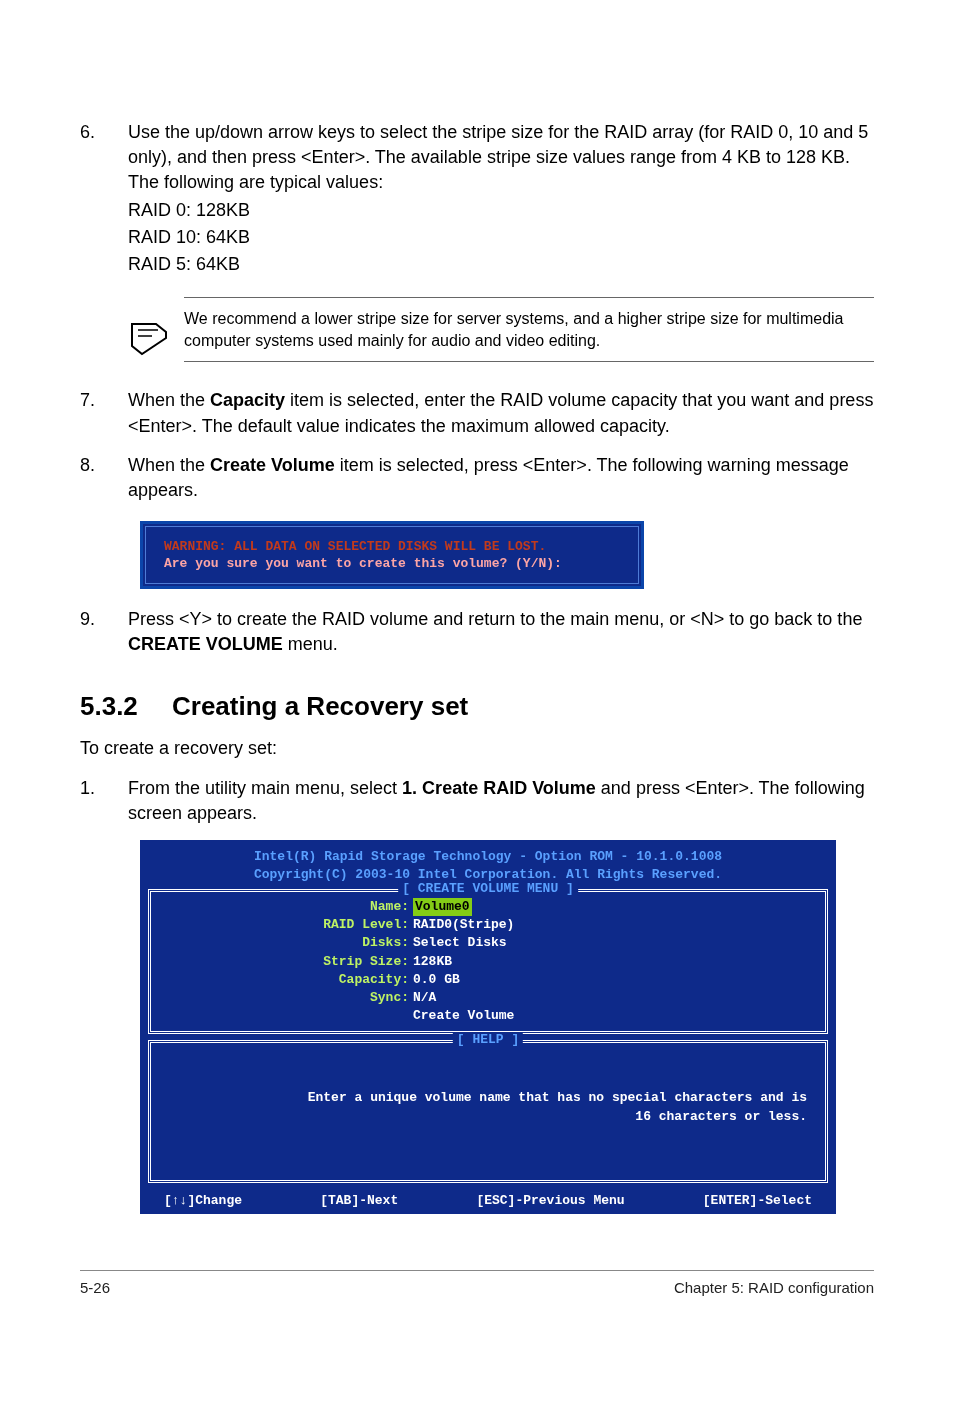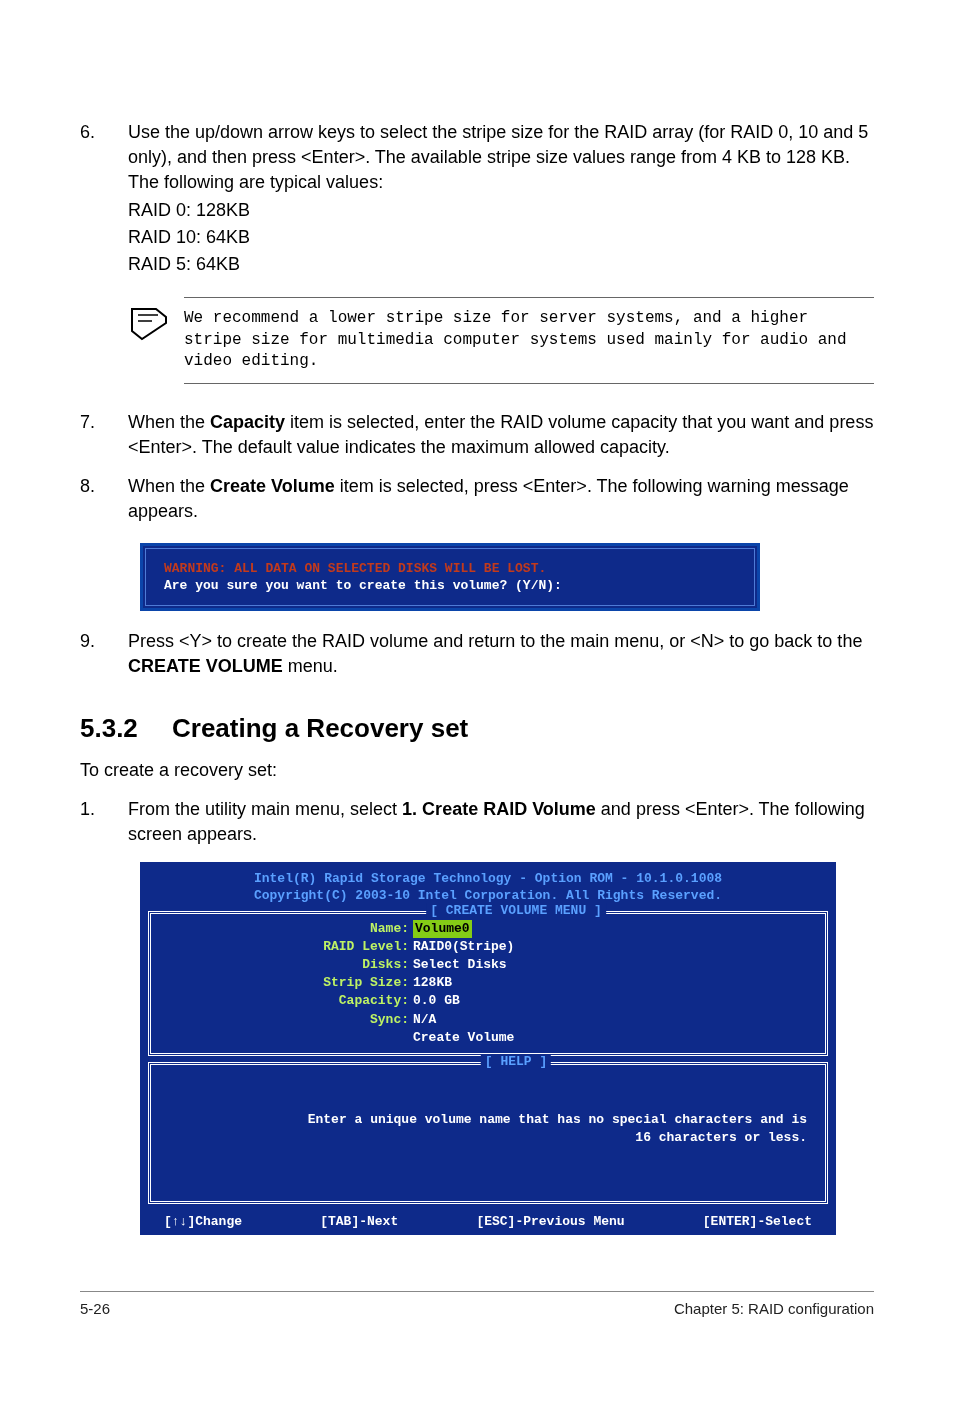--- a/index.html
+++ b/index.html
@@ -25,56 +25,55 @@
     flex-shrink: 0;
   }
   .list-item .body {
     flex: 1;
   }
   .sub-line {
     margin-top: 2px;
   }
   .note-row {
     display: flex;
-    align-items: flex-start;
+    align-items: flex-end;
     margin: 10px 0 20px 48px;
     padding: 6px 0;
-    font-family: Liberation Mono, monospace;
   }
   .note-icon {
     width: 56px;
     flex-shrink: 0;
     padding-top: 6px;
   }
   .note-text {
     flex: 1;
     font-size: 16px;
     line-height: 1.35;
     border-top: 1px solid #666;
     border-bottom: 1px solid #666;
     padding: 10px 0;
   }
   .warn-box-wrap {
     margin: 18px 0 18px 60px;
-    width: 620px;
+    width: 504px;
   }
   .warn-box-outer {
     border: 3px solid #0b45aa;
     padding: 2px;
     background: #0e2a8a;
   }
   .warn-box-inner {
     border: 1px solid #4e7bd6;
     background: #0e2a8a;
     padding: 12px 18px;
     font-family: "Courier New", monospace;
     font-size: 13px;
   }
   .warn-line1 { color: #c23a1c; font-weight: bold; }
-  .warn-line2 { color: #ffffff; font-weight: bold; margin-top: 2px; }
+  .warn-line2 { color: #fca5a5; font-weight: bold; margin-top: 2px; }
   h2.section {
     font-size: 26px;
     font-weight: bold;
     margin: 34px 0 14px 0;
   }
   h2.section .secnum {
     display: inline-block;
     width: 92px;
   }
   .body-para {
@@ -109,21 +108,20 @@
   .bios-panel .panel-label {
     position: absolute;
     top: -11px;
     left: 50%;
     transform: translateX(-50%);
     background: #0e2a8a;
     color: #5aa0ff;
     padding: 0 4px;
     letter-spacing: 0;
     white-space: nowrap;
-    margin-left: 28px;
   }
   .kv-row {
     display: flex;
     line-height: 1.4;
   }
   .kv-key {
     width: 250px;
     text-align: right;
     color: #bef264;
     padding-right: 4px;

